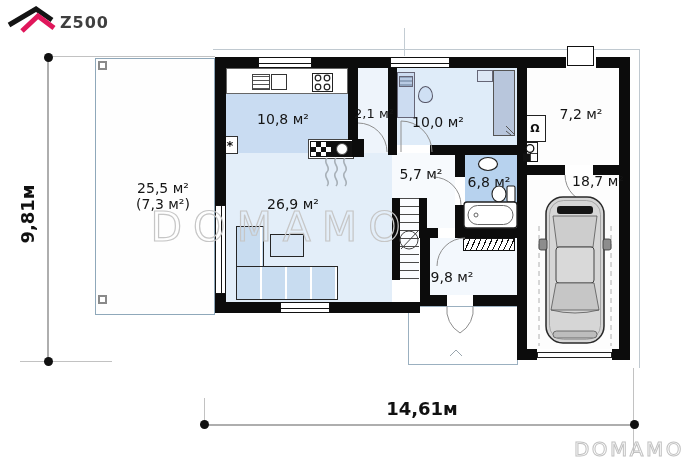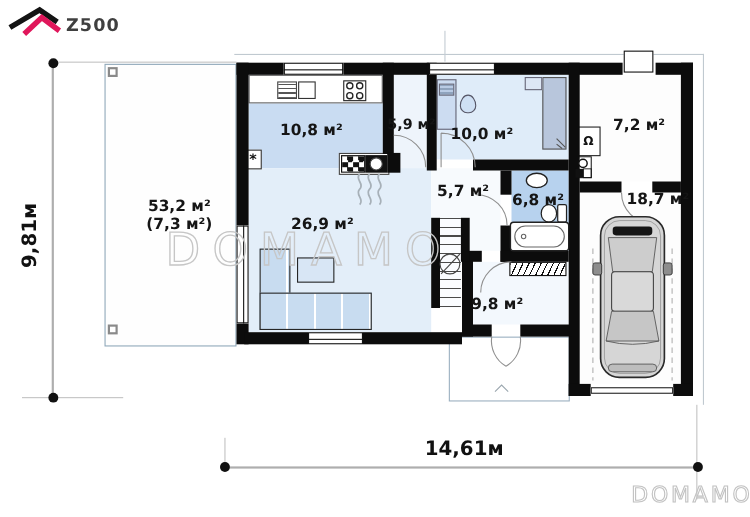--- a/index.html
+++ b/index.html
@@ -7,21 +7,21 @@
        font-family:"DejaVu Sans",sans-serif}
   *{box-sizing:border-box}
   .abs{position:absolute}
   .wall{position:absolute;background:#0c0c0c;z-index:30}
   .floor{position:absolute;z-index:10}
   .furn{position:absolute;z-index:20;background:#fff;border:1px solid #444}
   .winh{position:absolute;z-index:35;background:#fff;border:1px solid #111}
   .winh::after{content:"";position:absolute;left:-1px;right:-1px;top:50%;height:1px;background:#111}
   .winv{position:absolute;z-index:35;background:#fff;border:1px solid #111}
   .winv::after{content:"";position:absolute;top:-1px;bottom:-1px;left:50%;width:1px;background:#111}
-  .lbl{position:absolute;z-index:50;font-weight:bold;font-size:14px;color:#151515;
+  .lbl{position:absolute;z-index:50;font-weight:normal;font-size:14px;color:#151515;
        white-space:nowrap;transform:translate(-50%,-50%);text-align:center;line-height:16px}
   .dimline{position:absolute;background:#aeaeae;z-index:15}
   .extline{position:absolute;background:#c2c2c2;z-index:15}
   .dimdot{position:absolute;width:9px;height:9px;border-radius:50%;background:#111;z-index:16}
   .dimtxt{position:absolute;z-index:50;font-weight:bold;font-size:18px;color:#111;white-space:nowrap}
   .wm{position:absolute;z-index:60;color:transparent;-webkit-text-stroke:1.2px #c6c6c6;
       font-weight:500;pointer-events:none;white-space:nowrap}
   .postsq{position:absolute;z-index:22;width:9px;height:9px;background:#fff;border:2px solid #8a8a8a}
   svg.overlay{position:absolute;left:0;top:0;z-index:40;pointer-events:none}
   .radiator{position:absolute;z-index:25;border:1px solid #111;background:
@@ -213,25 +213,25 @@
     <path d="M551,310 Q575,316 599,310" fill="none" stroke="#555" stroke-width="0.8"></path>
     <rect x="553" y="331" width="44" height="7" rx="3.5" fill="#bdbdbd" stroke="#555" stroke-width="0.8"></rect>
     <rect x="539" y="239" width="8" height="11" rx="2" fill="#8d8d8d" stroke="#333" stroke-width="0.8"></rect>
     <rect x="603" y="239" width="8" height="11" rx="2" fill="#8d8d8d" stroke="#333" stroke-width="0.8"></rect>
   </g>
 
   <path d="M450,356 l6,-6 6,6" fill="none" stroke="#9aa6ae" stroke-width="1"></path>
 </svg>
 
 <div class="lbl" style="left:163px;top:196px">
-  <span style="display:block">53,2 м²</span>
+  <span style="display:block">25,5 м²</span>
   <span style="display:block">(7,3 м²)</span>
 </div>
 <div class="lbl" style="left:283px;top:119px">10,8 м²</div>
-<div class="lbl" style="left:374px;top:114px;font-size:13px">5,9 м²</div>
+<div class="lbl" style="left:374px;top:114px;font-size:13px">2,1 м²</div>
 <div class="lbl" style="left:438px;top:122px">10,0 м²</div>
 <div class="lbl" style="left:581px;top:114px">7,2 м²</div>
 <div class="lbl" style="left:598px;top:181px">18,7 м²</div>
 <div class="lbl" style="left:293px;top:204px">26,9 м²</div>
 <div class="lbl" style="left:421px;top:174px">5,7 м²</div>
 <div class="lbl" style="left:489px;top:182px">6,8 м²</div>
 <div class="lbl" style="left:452px;top:277px">9,8 м²</div>
 
 <div class="wm" style="left:281px;top:227px;transform:translate(-50%,-50%);font-size:41px;letter-spacing:11px">DOMAMO</div>
 <div class="wm" style="left:629px;top:449px;transform:translate(-50%,-50%);font-size:20px;letter-spacing:2.5px;-webkit-text-stroke:1px #c2c2c2">DOMAMO</div>

